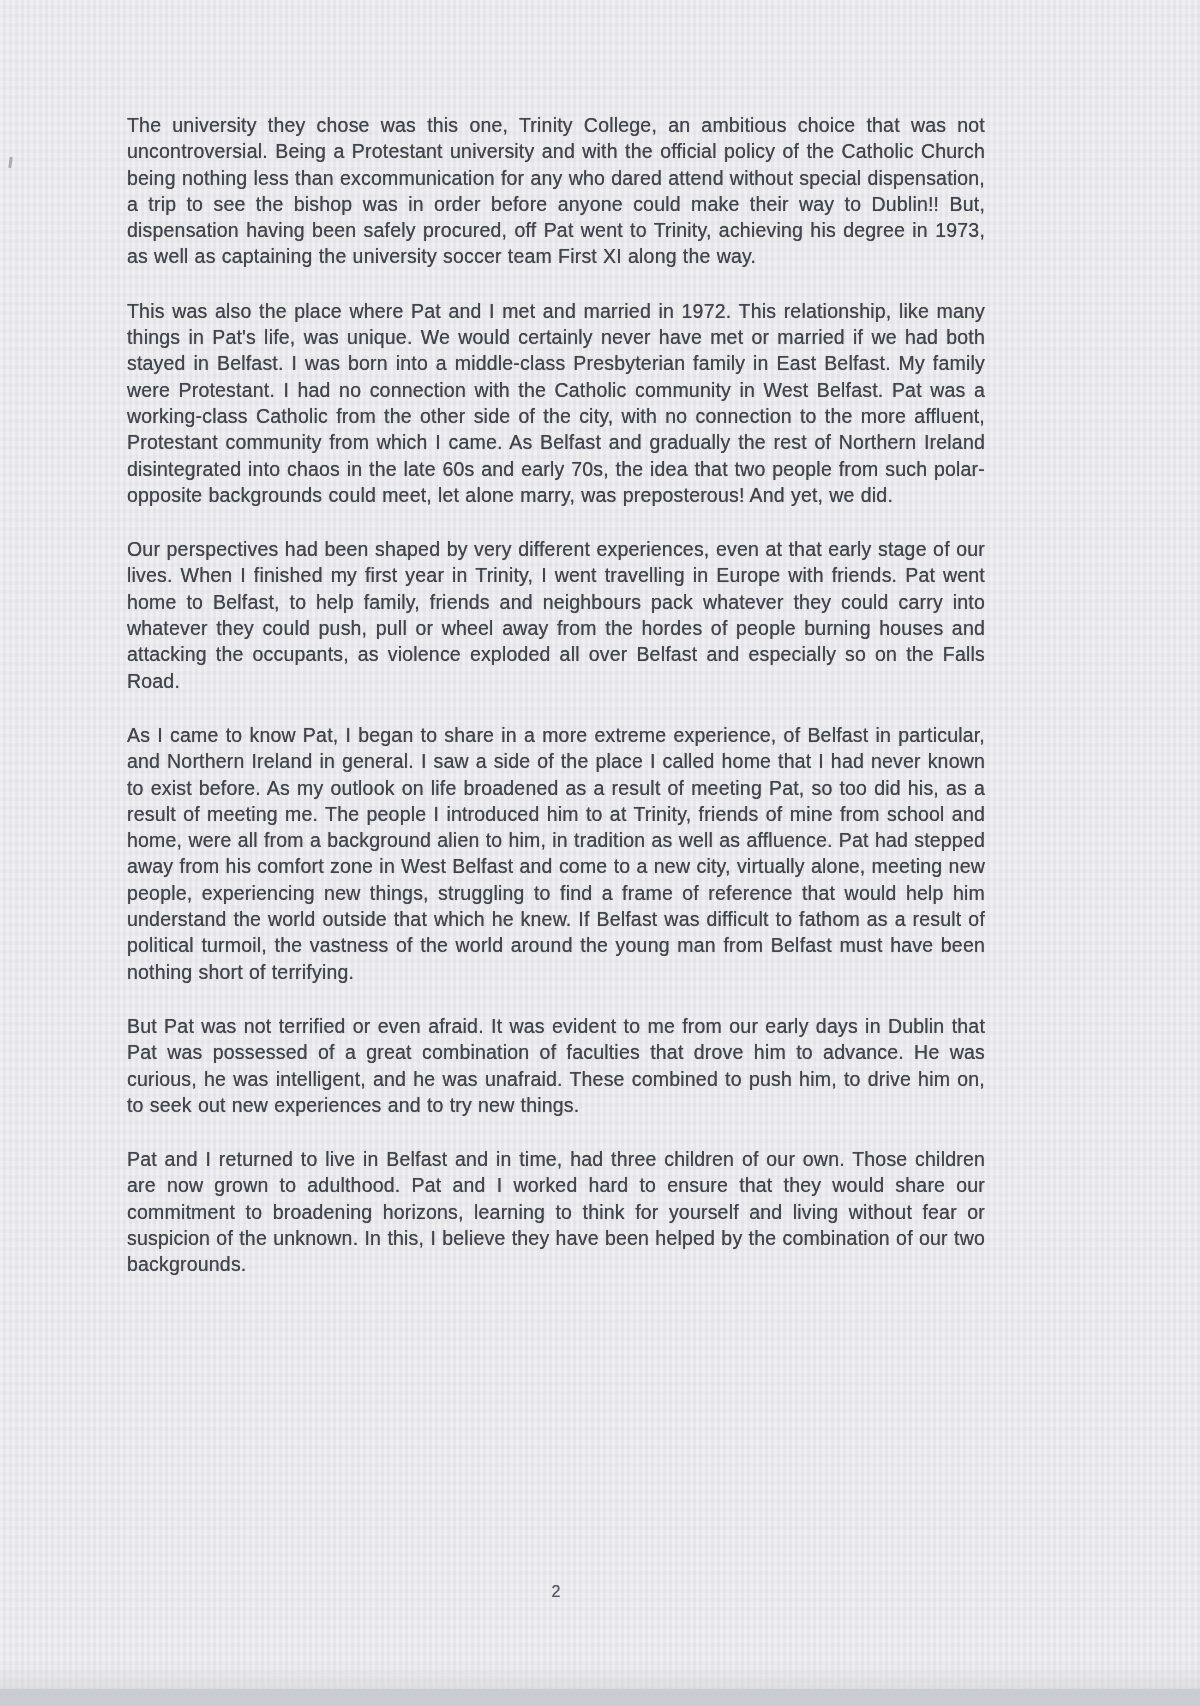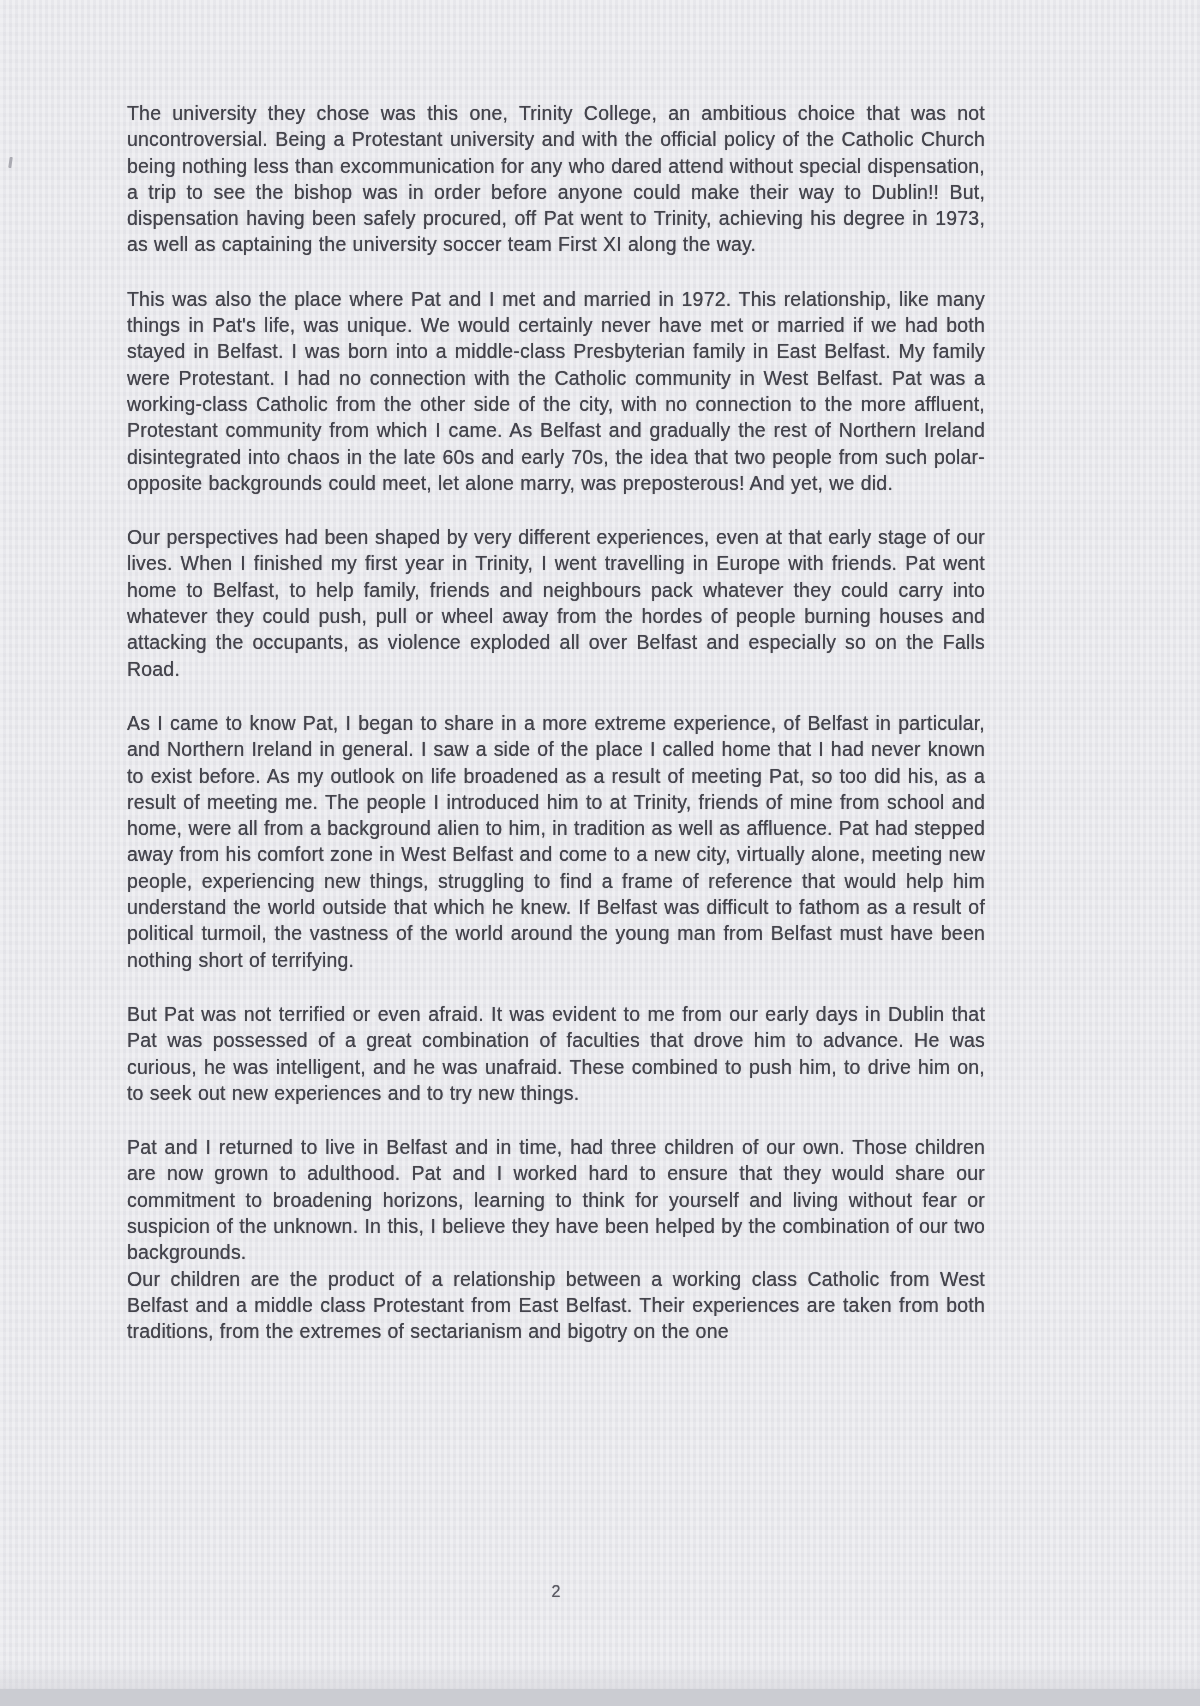--- a/index.html
+++ b/index.html
@@ -20,21 +20,21 @@
         rgba(255,255,255,0.20) 0px, rgba(255,255,255,0.20) 3px,
         rgba(120,120,135,0.030) 3px, rgba(120,120,135,0.030) 6px),
       repeating-linear-gradient(0deg,
         rgba(255,255,255,0.10) 0px, rgba(255,255,255,0.10) 5px,
         rgba(120,120,135,0.020) 5px, rgba(120,120,135,0.020) 9px);
     font-family: "Liberation Sans", sans-serif;
   }
   .text-block {
     position: absolute;
     left: 127px;
-    top: 100px;
+    top: 112px;
     width: 858px;
     color: #44444c;
     font-size: 19.5px;
     line-height: 26.3px;
     text-align: justify;
     letter-spacing: 0.2px;
     word-spacing: 0.5px;
     text-shadow: 0 0 0.7px rgba(62,62,72,0.85);
   }
   .text-block p {
@@ -88,21 +88,20 @@
 
   <div class="scan-speck"></div>
 
   <div class="text-block">
     <p>The university they chose was this one, Trinity College, an ambitious choice that was not uncontroversial. Being a Protestant university and with the official policy of the Catholic Church being nothing less than excommunication for any who dared attend without special dispensation, a trip to see the bishop was in order before anyone could make their way to Dublin!! But, dispensation having been safely procured, off Pat went to Trinity, achieving his degree in 1973, as well as captaining the university soccer team First XI along the way.</p>
     <p>This was also the place where Pat and I met and married in 1972. This relationship, like many things in Pat's life, was unique. We would certainly never have met or married if we had both stayed in Belfast. I was born into a middle-class Presbyterian family in East Belfast. My family were Protestant. I had no connection with the Catholic community in West Belfast. Pat was a working-class Catholic from the other side of the city, with no connection to the more affluent, Protestant community from which I came. As Belfast and gradually the rest of Northern Ireland disintegrated into chaos in the late 60s and early 70s, the idea that two people from such polar-opposite backgrounds could meet, let alone marry, was preposterous! And yet, we did.</p>
     <p>Our perspectives had been shaped by very different experiences, even at that early stage of our lives. When I finished my first year in Trinity, I went travelling in Europe with friends. Pat went home to Belfast, to help family, friends and neighbours pack whatever they could carry into whatever they could push, pull or wheel away from the hordes of people burning houses and attacking the occupants, as violence exploded all over Belfast and especially so on the Falls Road.</p>
     <p>As I came to know Pat, I began to share in a more extreme experience, of Belfast in particular, and Northern Ireland in general. I saw a side of the place I called home that I had never known to exist before. As my outlook on life broadened as a result of meeting Pat, so too did his, as a result of meeting me. The people I introduced him to at Trinity, friends of mine from school and home, were all from a background alien to him, in tradition as well as affluence. Pat had stepped away from his comfort zone in West Belfast and come to a new city, virtually alone, meeting new people, experiencing new things, struggling to find a frame of reference that would help him understand the world outside that which he knew. If Belfast was difficult to fathom as a result of political turmoil, the vastness of the world around the young man from Belfast must have been nothing short of terrifying.</p>
     <p>But Pat was not terrified or even afraid. It was evident to me from our early days in Dublin that Pat was possessed of a great combination of faculties that drove him to advance. He was curious, he was intelligent, and he was unafraid. These combined to push him, to drive him on, to seek out new experiences and to try new things.</p>
     <p class="joined">Pat and I returned to live in Belfast and in time, had three children of our own. Those children are now grown to adulthood. Pat and I worked hard to ensure that they would share our commitment to broadening horizons, learning to think for yourself and living without fear or suspicion of the unknown. In this, I believe they have been helped by the combination of our two backgrounds.</p>
-    <p class="joined">Our children are the product of a relationship between a working class Catholic from West Belfast and a middle class Protestant from East Belfast. Their experiences are taken from both traditions, from the extremes of sectarianism and bigotry on the one</p>
   </div>
 
   <div class="page-number">2</div>
 
   <div class="bottom-fade"></div>
   <div class="bottom-strip"></div>
 
 </div>
 
 </body></html>

